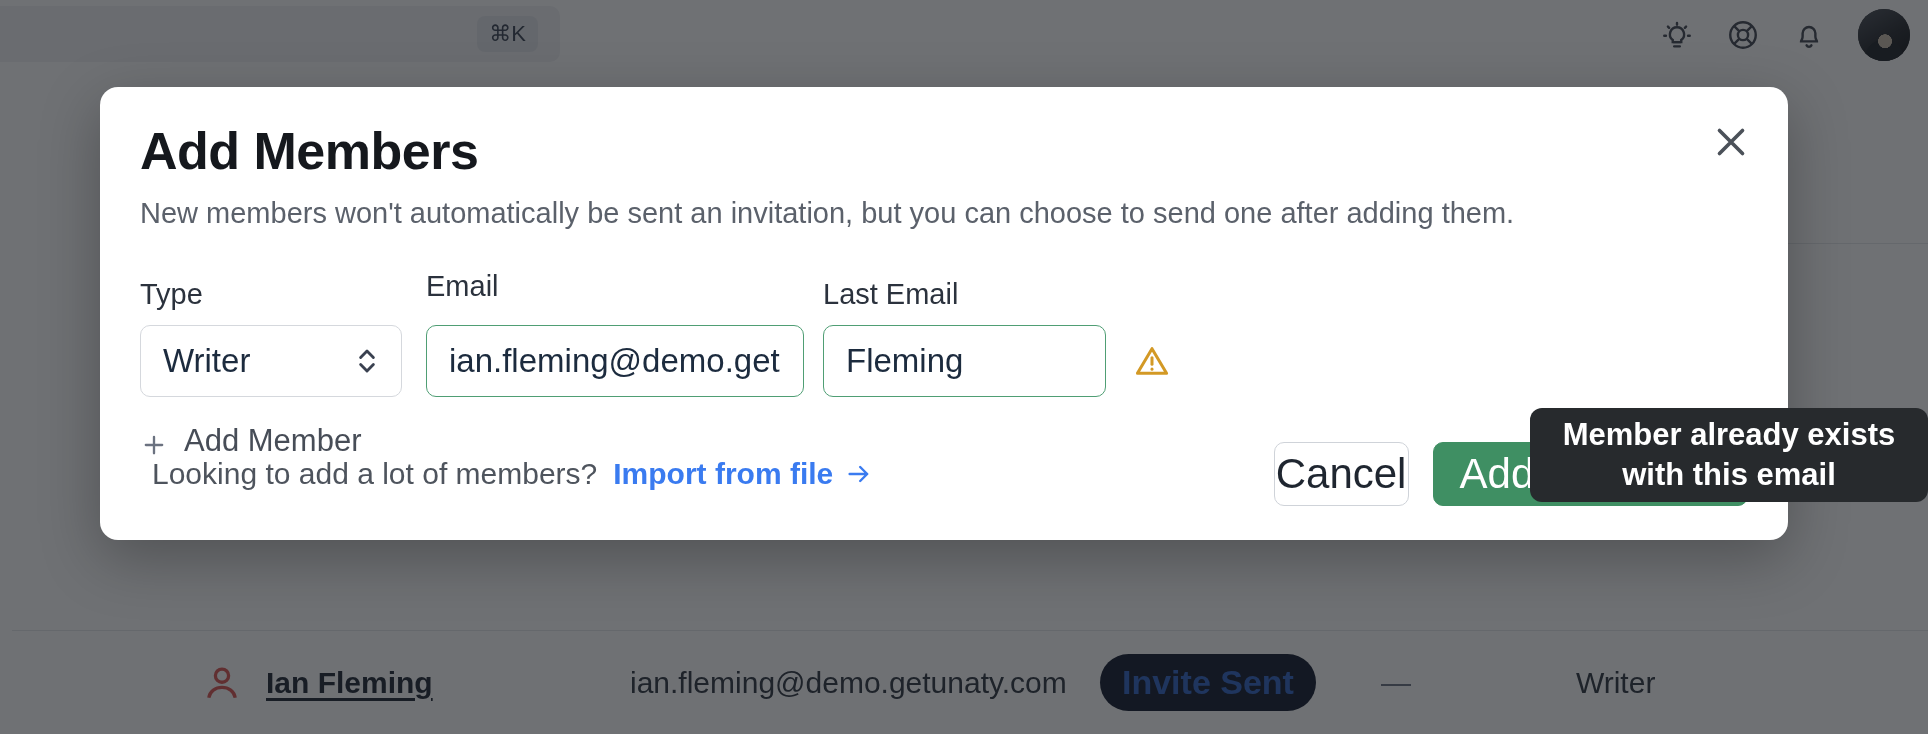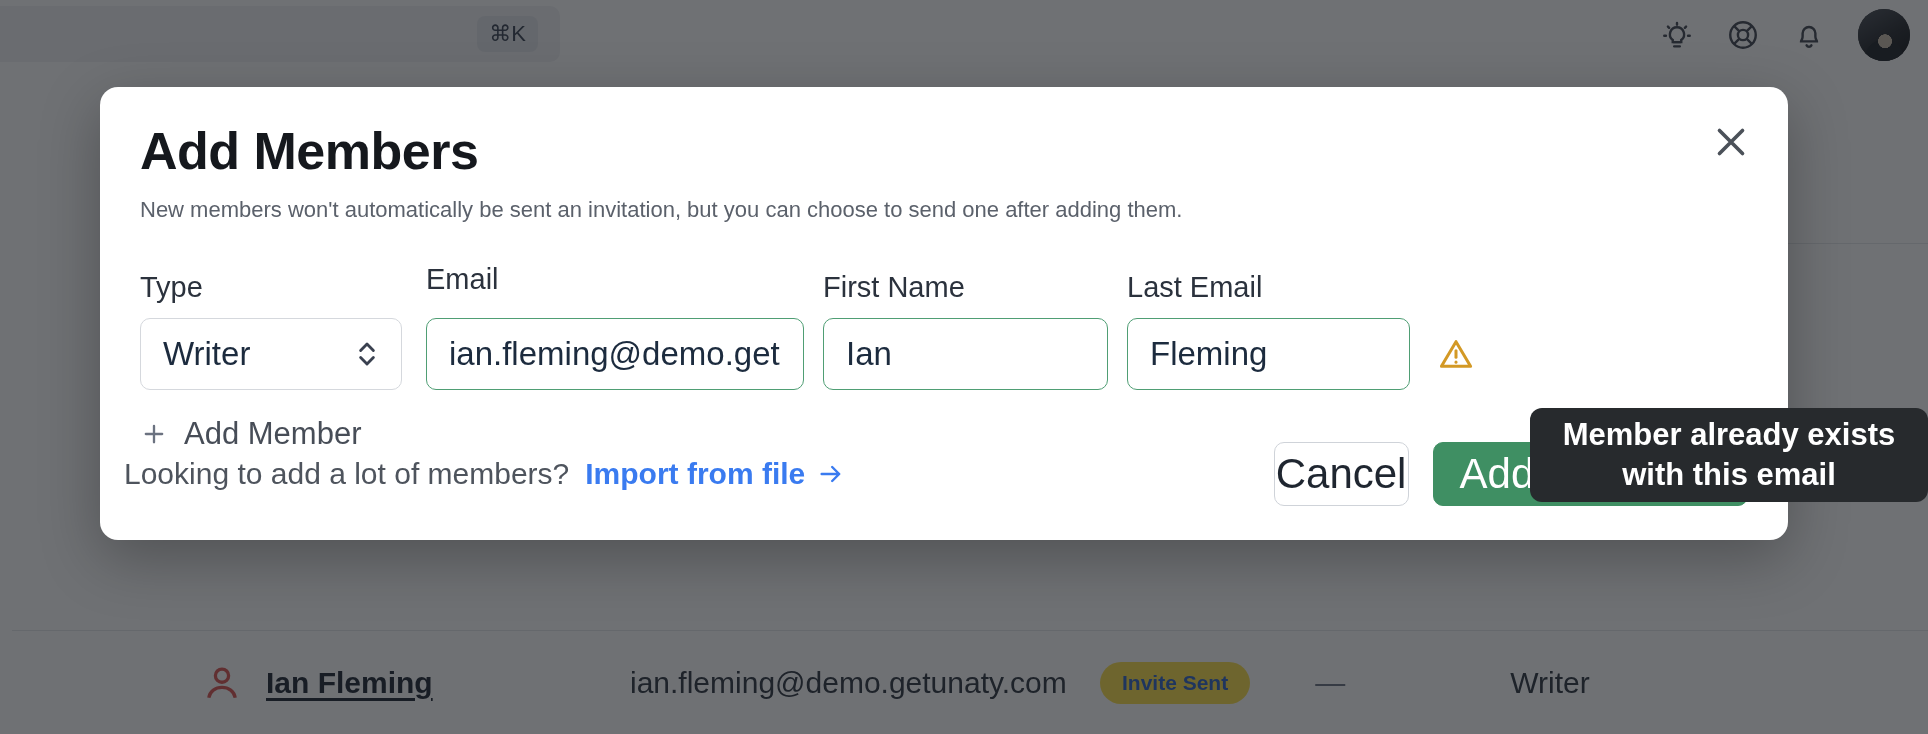--- a/index.html
+++ b/index.html
@@ -80,42 +80,42 @@
     display: flex; align-items: center; margin-left: 12px;
   }
   .member-cell { display: flex; align-items: center; gap: 22px; margin-left: 188px; width: 430px; }
   .user-ic { width: 44px; height: 44px; color: #d9534f; }
   .member-name {
     font-size: 30px; color: #1c2430; font-weight: 700;
     text-decoration: underline; text-underline-offset: 5px;
   }
   .email-cell { font-size: 30px; color: #2b323d; width: 470px; }
   .badge {
-    background: #fde047; color: #2f62c4; border-radius: 999px;
-    padding: 9px 22px; font-size: 21px; font-weight: 700; white-space: nowrap;
+    background: #0f172a; color: #2f62c4; border-radius: 999px;
+    padding: 9px 22px; font-size: 34px; font-weight: 700; white-space: nowrap;
   }
   .dash-cell { width: 160px; text-align: center; font-size: 30px; color: #6b7280; }
   .type-cell { font-size: 30px; color: #2b323d; margin-left: 100px; }
 
   
   #overlay {
     position: absolute; inset: 0;
     background: rgba(23,26,31,0.62);
   }
 
   
   #modal {
     position: absolute; left: 100px; top: 87px;
     width: 1688px; height: 453px;
     background: #ffffff; border-radius: 18px;
     box-shadow: 0 18px 60px rgba(0,0,0,0.28);
     padding: 34px 40px 0 40px;
   }
   .modal-title { font-size: 52px; font-weight: 700; color: #15181d; letter-spacing: -0.5px; }
-  .modal-sub { margin-top: 16px; font-size: 22px; color: #5b616b; }
+  .modal-sub { margin-top: 16px; font-size: 29px; color: #5b616b; }
   .close-btn {
     position: absolute; right: 34px; top: 32px;
     width: 46px; height: 46px; color: #4b5159;
     background: none; border: none; cursor: pointer;
   }
 
   .fields-row { display: flex; align-items: flex-end; margin-top: 40px; gap: 0; }
   .field { display: flex; flex-direction: column; }
   .field-label { font-size: 29px; color: #2b323d; margin-bottom: 14px; }
   .ctl {
@@ -129,28 +129,28 @@
 
   .f-type  { width: 262px; margin-left: 0; }
   .f-email { width: 378px; margin-left: 24px; gap: 8px; }
   .f-first { width: 285px; margin-left: 19px; }
   .f-last  { width: 283px; margin-left: 19px; }
   .stepper { margin-left: auto; width: 24px; height: 34px; color: #3a4150; }
 
   .warn-icon { width: 38px; height: 38px; color: #d39925; margin-left: 27px; margin-bottom: 17px; }
 
   .add-member-link {
-    margin-top: 26px; display: inline-flex; align-items: center; gap: 16px;
+    margin-top: 26px; display: inline-flex; align-items: flex-end; gap: 16px;
     font-size: 31px; color: #474d57; cursor: pointer; background: none; border: none;
     padding: 0; font-family: inherit;
   }
   .plus { width: 28px; height: 28px; color: #6b7280; }
 
   .modal-footer {
-    position: absolute; left: 24px; right: 40px; bottom: 34px;
+    position: absolute; left: 52px; right: 40px; bottom: 34px;
     display: flex; align-items: center;
   }
   .footer-text { font-size: 30px; color: #4e545d; }
   .import-link {
     font-size: 30px; color: #3a7bf0; font-weight: 700; margin-left: 16px;
     display: inline-flex; align-items: center; gap: 12px; cursor: pointer;
     text-decoration: none;
   }
   .arrow-r { width: 28px; height: 28px; }
   .footer-btns { margin-left: auto; display: flex; align-items: center; gap: 24px; }
@@ -257,26 +257,20 @@
       </div>
     </div>
 
     <div class="field f-email">
       <div class="field-label">Email</div>
       <div class="ctl valid" placeholder="Email">
         <span class="val">ian.fleming@demo.getunat</span>
       </div>
     </div>
 
-    <div class="field f-first">
-      <div class="field-label">First Name</div>
-      <div class="ctl valid" placeholder="First Name">
-        <span class="val">Ian</span>
-      </div>
-    </div>
 
     <div class="field f-last">
       <div class="field-label">Last Email</div>
       <div class="ctl valid" placeholder="Last Name">
         <span class="val">Fleming</span>
       </div>
     </div>
 
     <svg class="warn-icon" viewBox="0 0 24 24" fill="none" stroke="currentColor" stroke-width="1.9" stroke-linecap="round" stroke-linejoin="round">
       <path d="M12 4.2L21.2 19.8H2.8z"></path>

